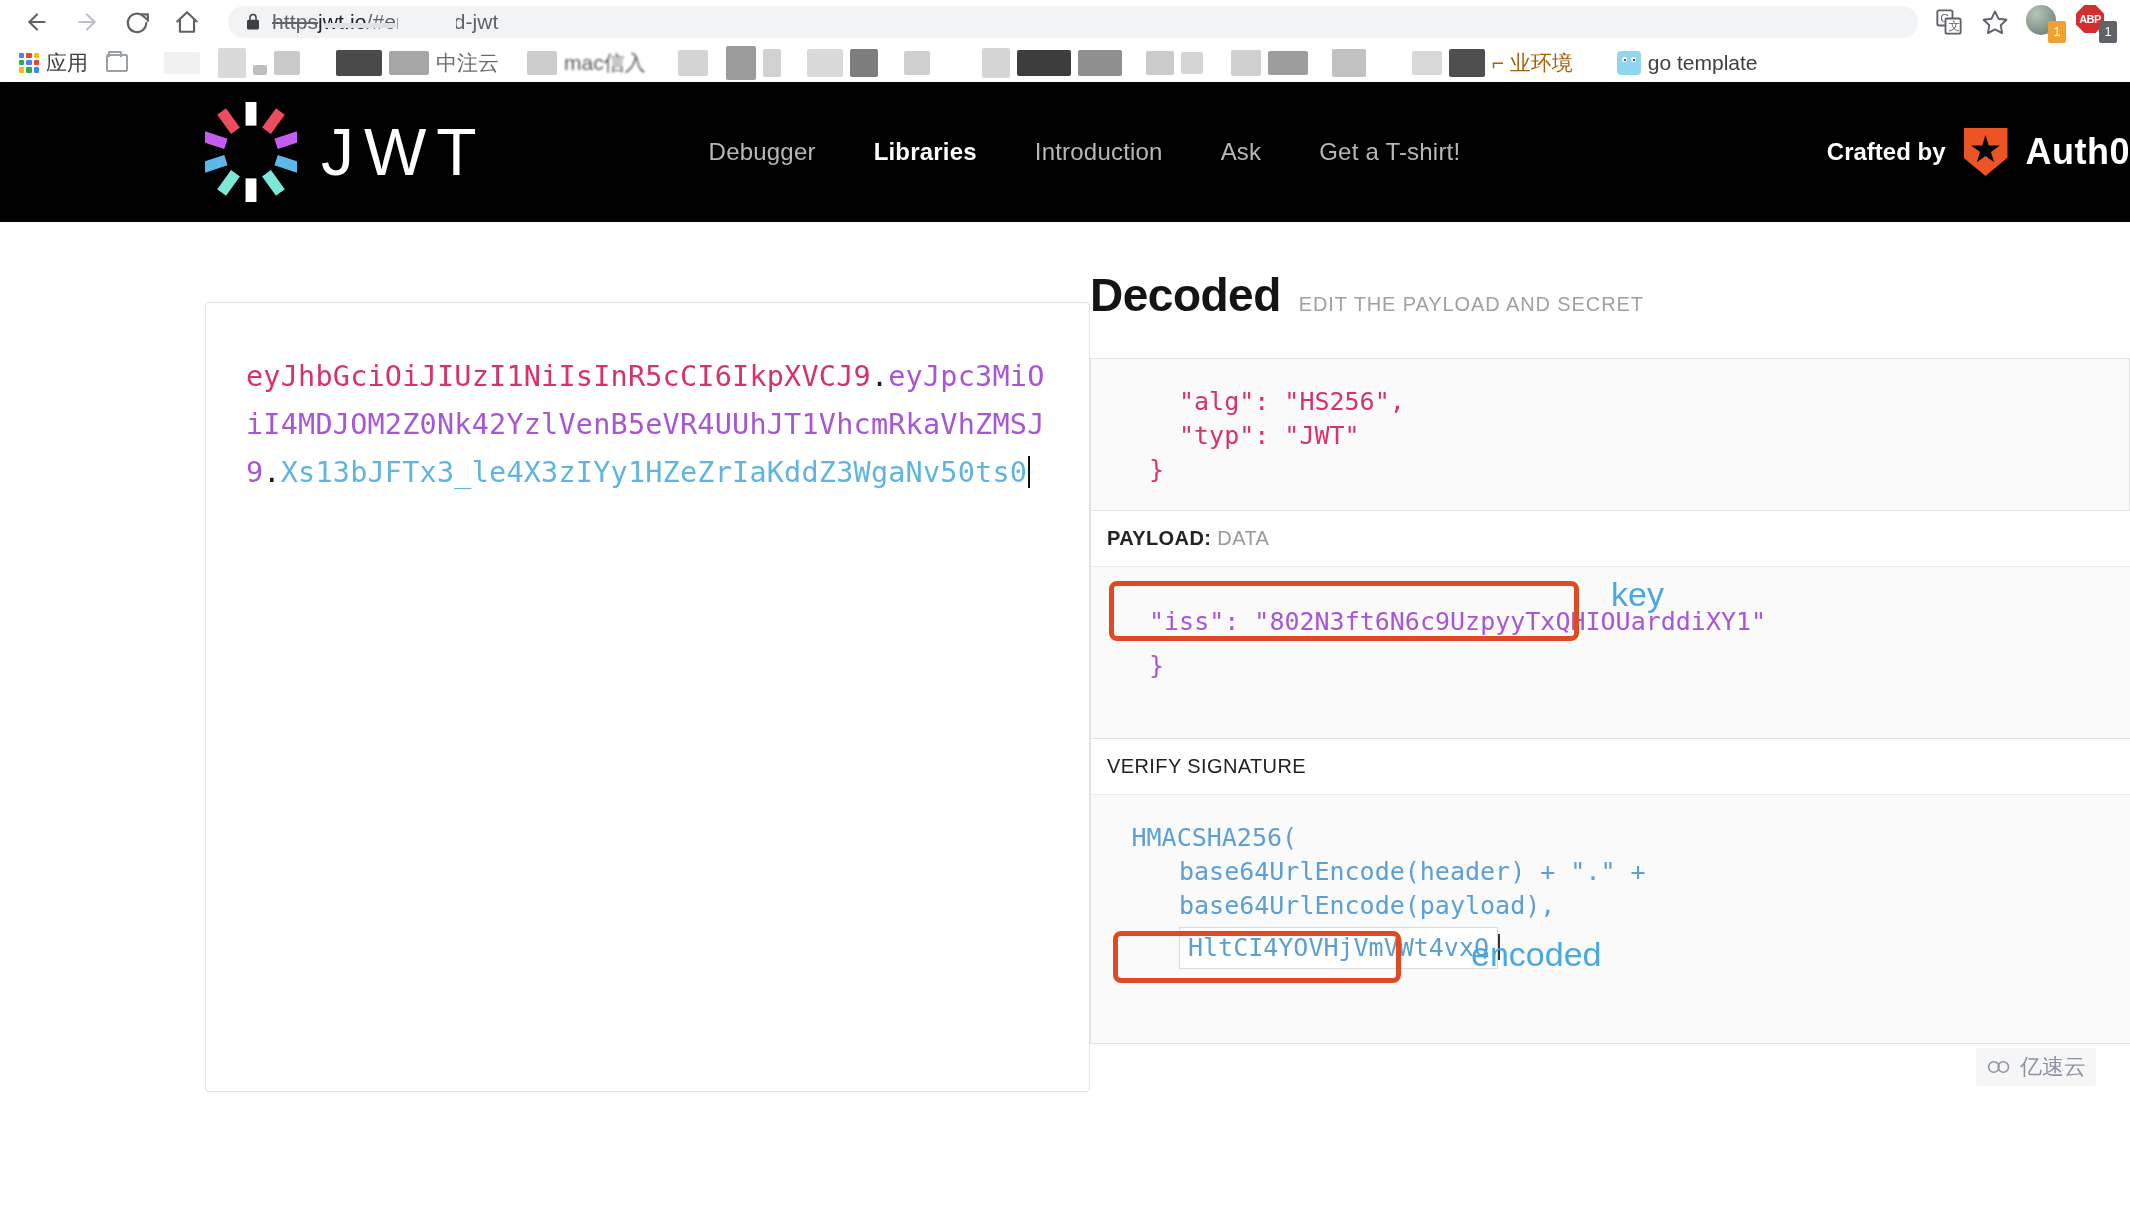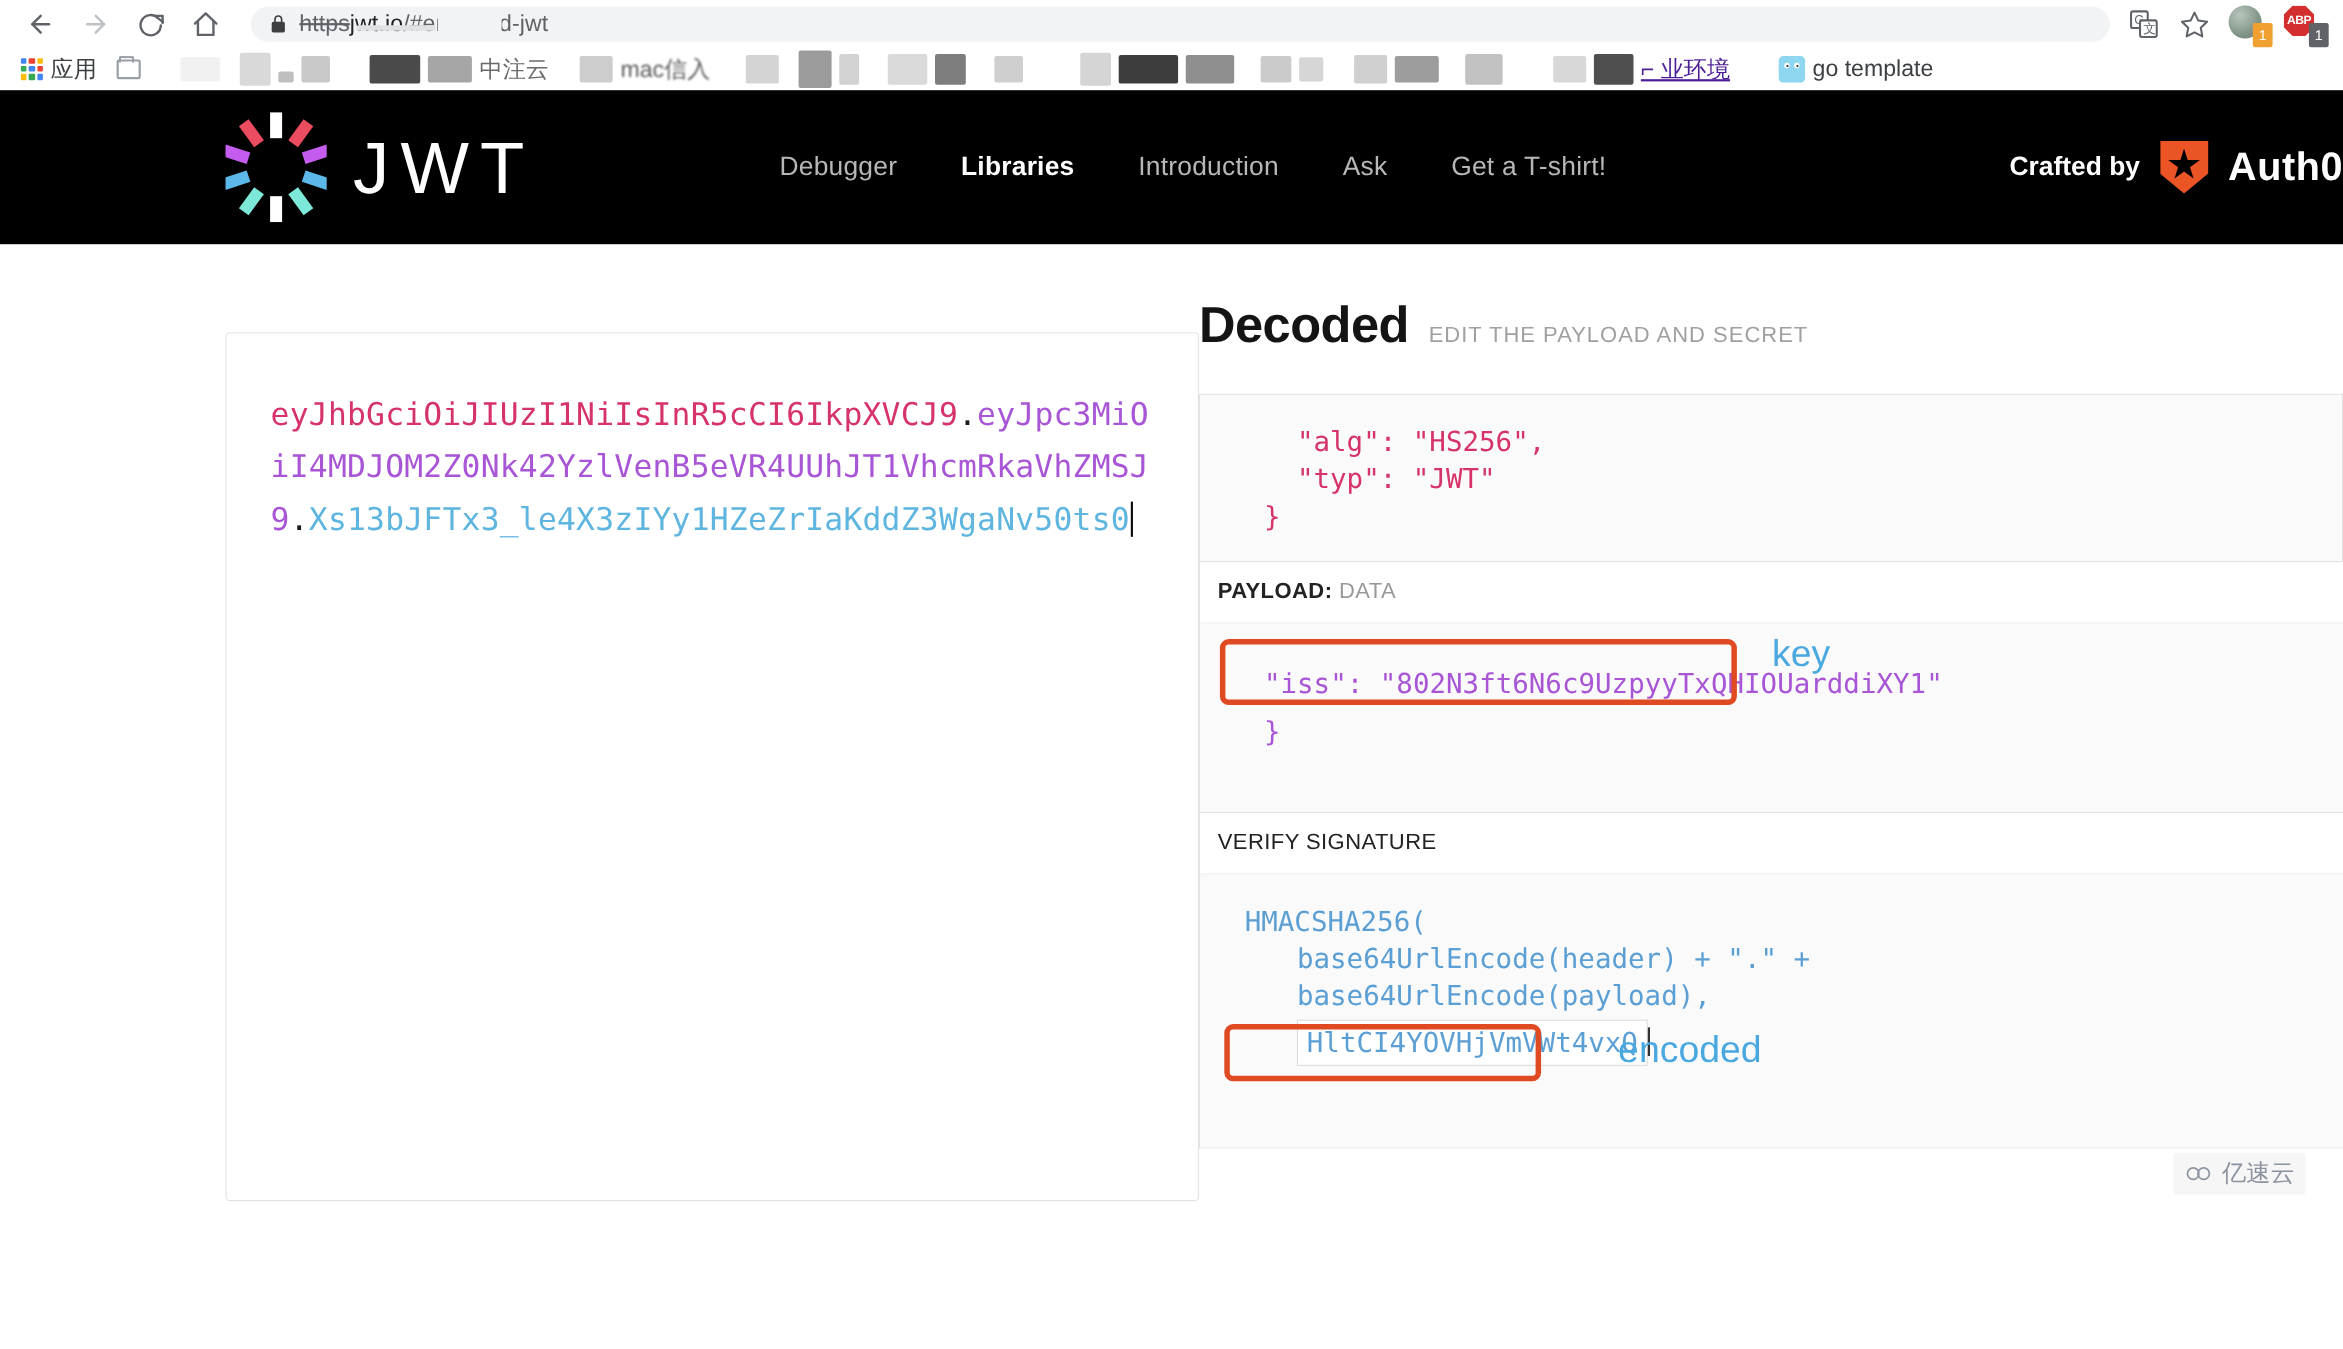--- a/index.html
+++ b/index.html
@@ -360,21 +360,21 @@
     <div class="bm" style="margin-left:10px;">
       <span class="blob" style="width:30px;height:26px;background:#d0d0d0;"></span>
       <span class="blob" style="width:40px;height:24px;background:#9d9d9d;"></span>
     </div>
     <div class="bm" style="margin-left:6px;">
       <span class="blob" style="width:34px;height:28px;background:#c2c2c2;"></span>
     </div>
     <div class="bm" style="margin-left:28px;">
       <span class="blob" style="width:30px;height:24px;background:#d8d8d8;"></span>
       <span class="blob" style="width:36px;height:28px;background:#4f4f4f;"></span>
-      <span class="bm-label" style="color:#4c1d95;filter:blur(0.4px);text-decoration:underline;">⌐ 业环境</span>
+      <span class="bm-label" style="color:#a16207;filter:blur(0.4px);">⌐ 业环境</span>
     </div>
     <div class="bm" style="margin-left:26px;">
       <span class="gopher"></span>
       <span class="bm-label">go template</span>
     </div>
   </div>
 </div>
 
 <div class="site-header">
   <div class="logo-wrap">

